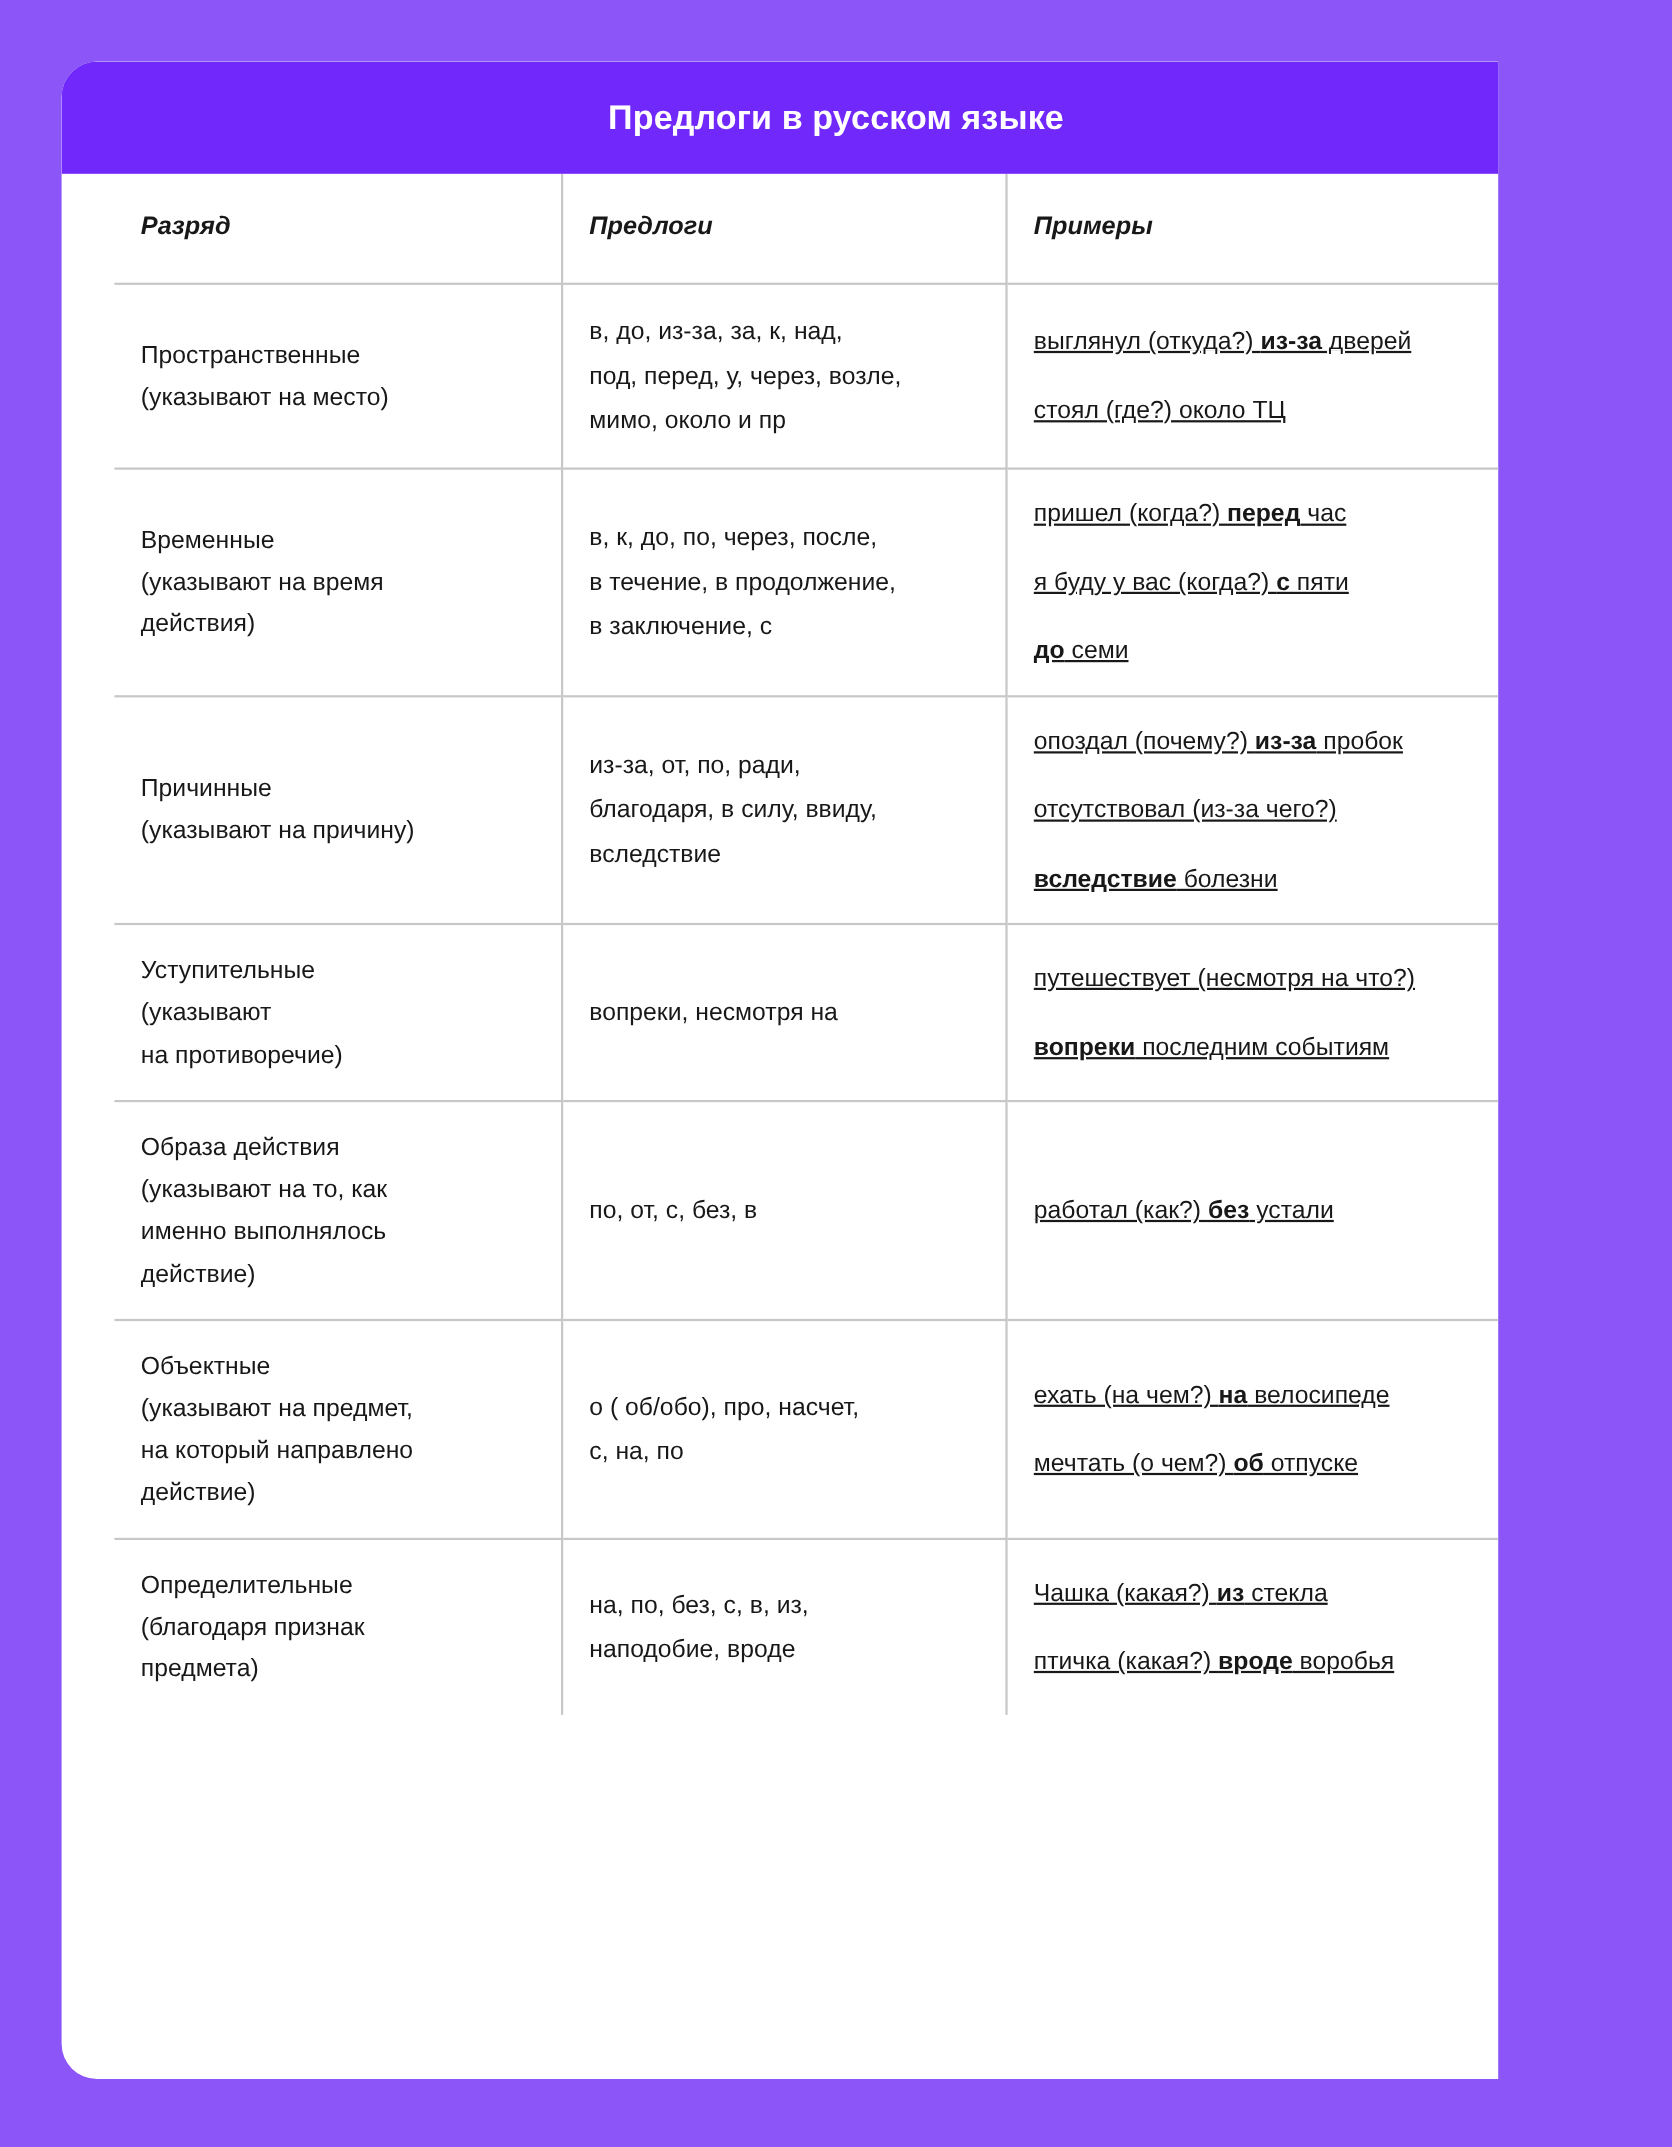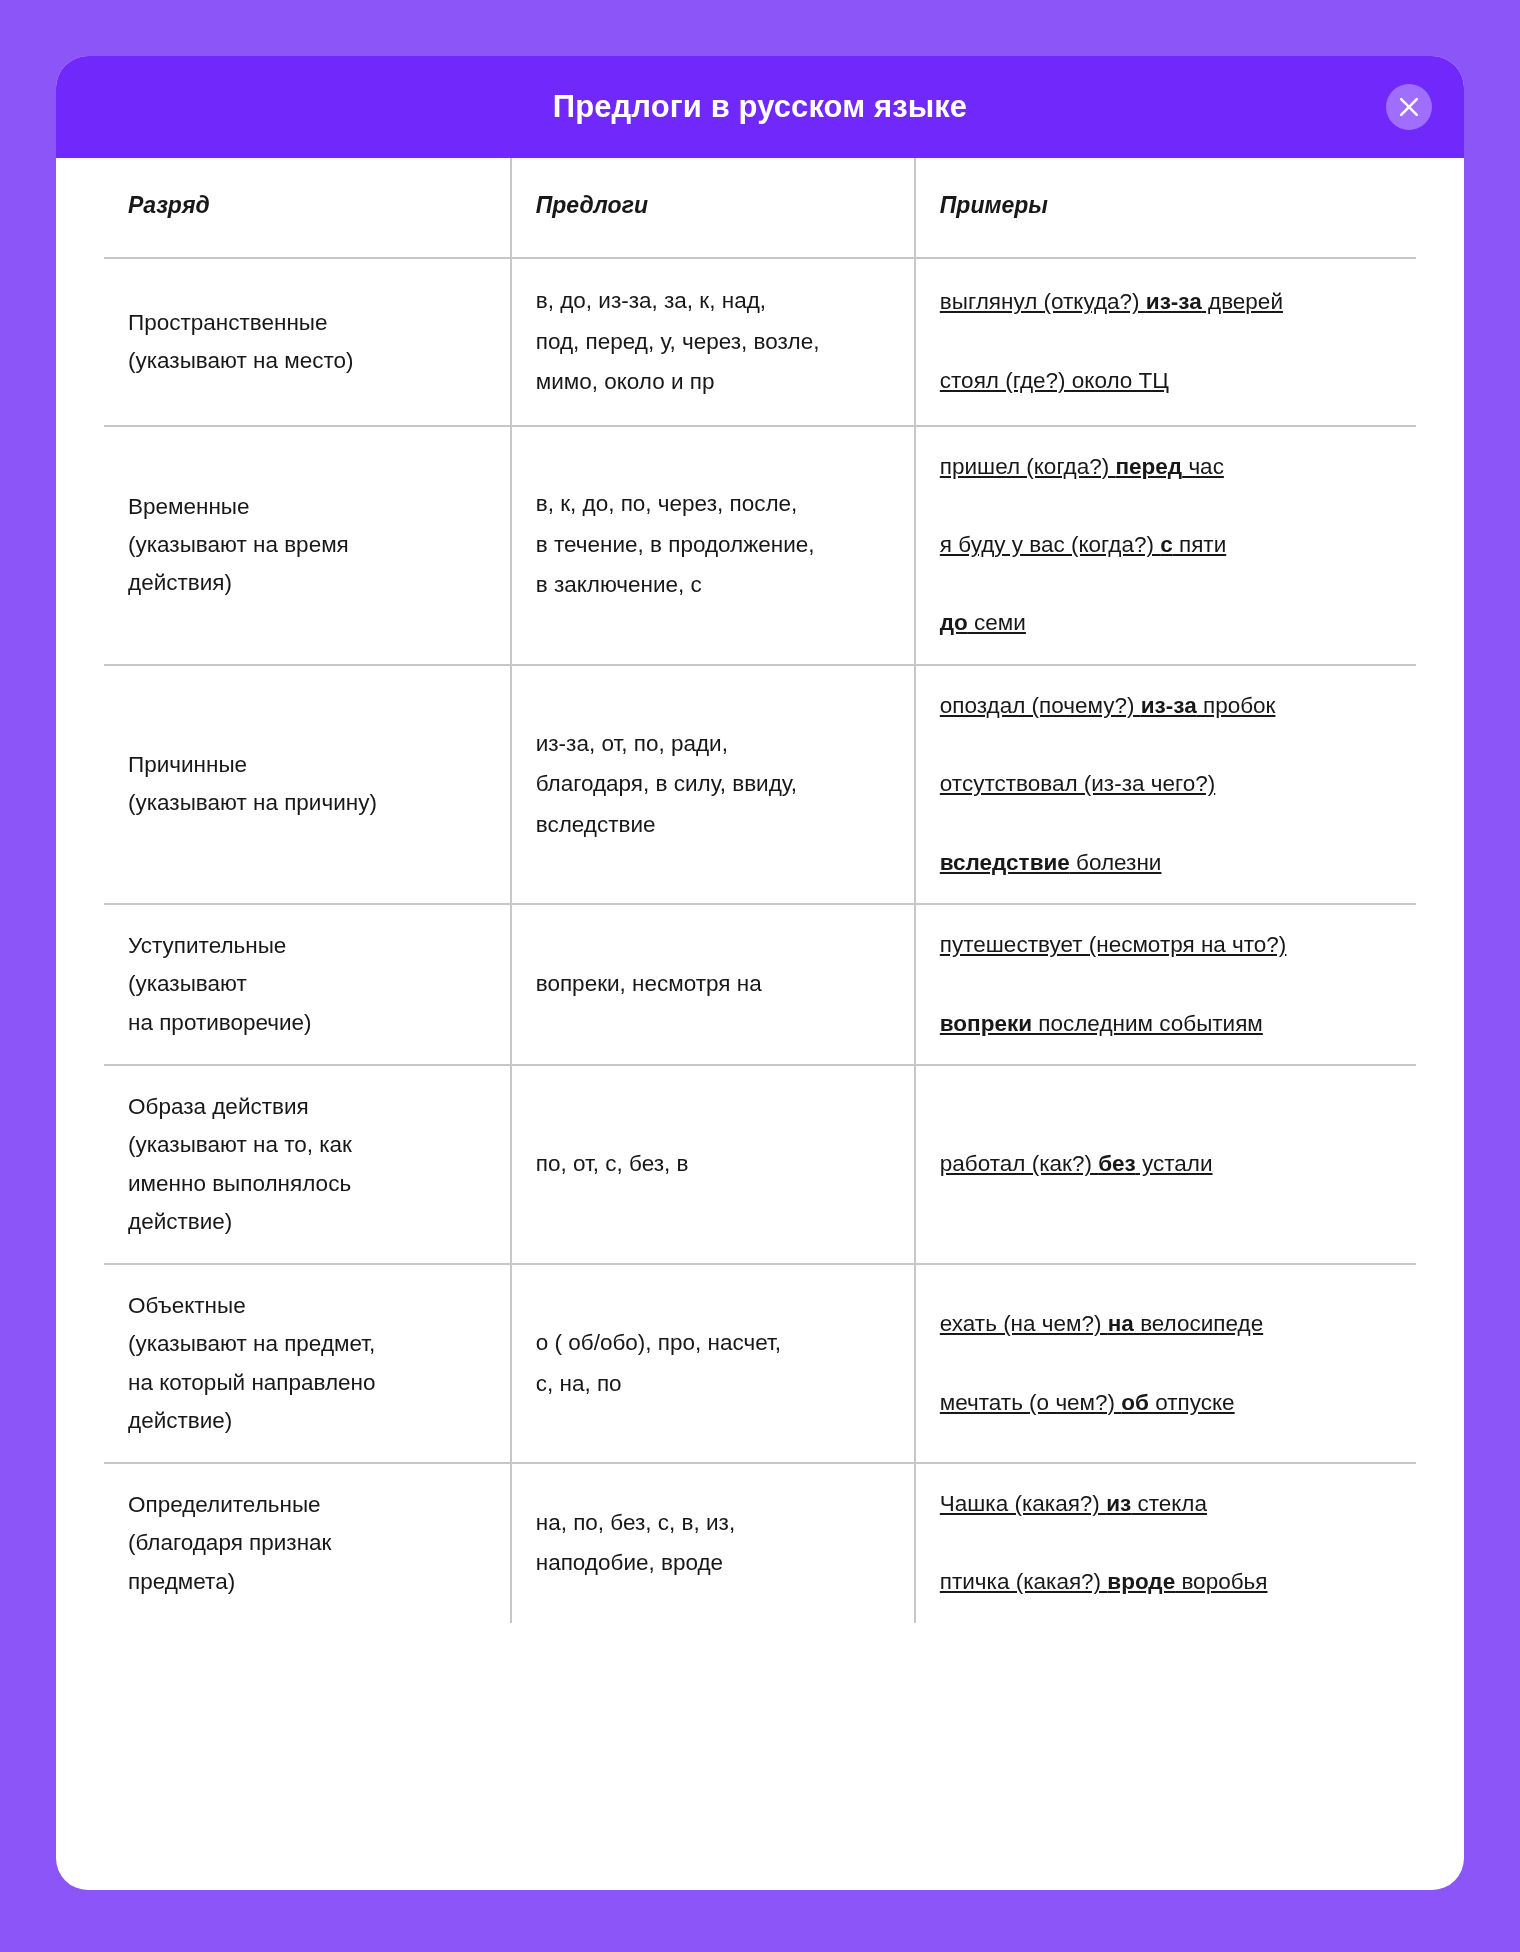--- a/index.html
+++ b/index.html
@@ -10,21 +10,21 @@
   }
 
   body {
     background: #8b55f7;
     font-family: "Liberation Sans", "DejaVu Sans", sans-serif;
     -webkit-font-smoothing: antialiased;
   }
 
   .screen {
     position: relative;
-    width: 1520px;
+    width: 1362px;
     height: 1952px;
     overflow: hidden;
   }
 
   
   .card {
     position: absolute;
     left: 56px;
     top: 56px;
     width: 1408px;
@@ -124,21 +124,21 @@
     font-size: 22.5px;
     font-weight: 400;
     line-height: 1.72;
   }
 
   table.prep-table tbody td.col-category { line-height: 1.70; }
   table.prep-table tbody td.col-preps    { line-height: 1.80; }
   table.prep-table tbody td.col-examples { line-height: 1.62; text-decoration: underline; }
 
   .ex-line { display: block; }
-  .ex-line + .ex-line { margin-top: 42px; }
+  .ex-line + .ex-line { margin-top: 26px; }
 
   .prep-line { display: block; }
 
   b, strong { font-weight: 700; }
 </style>
 </head>
 <body>
 
 <div class="screen">
   <div class="card">

